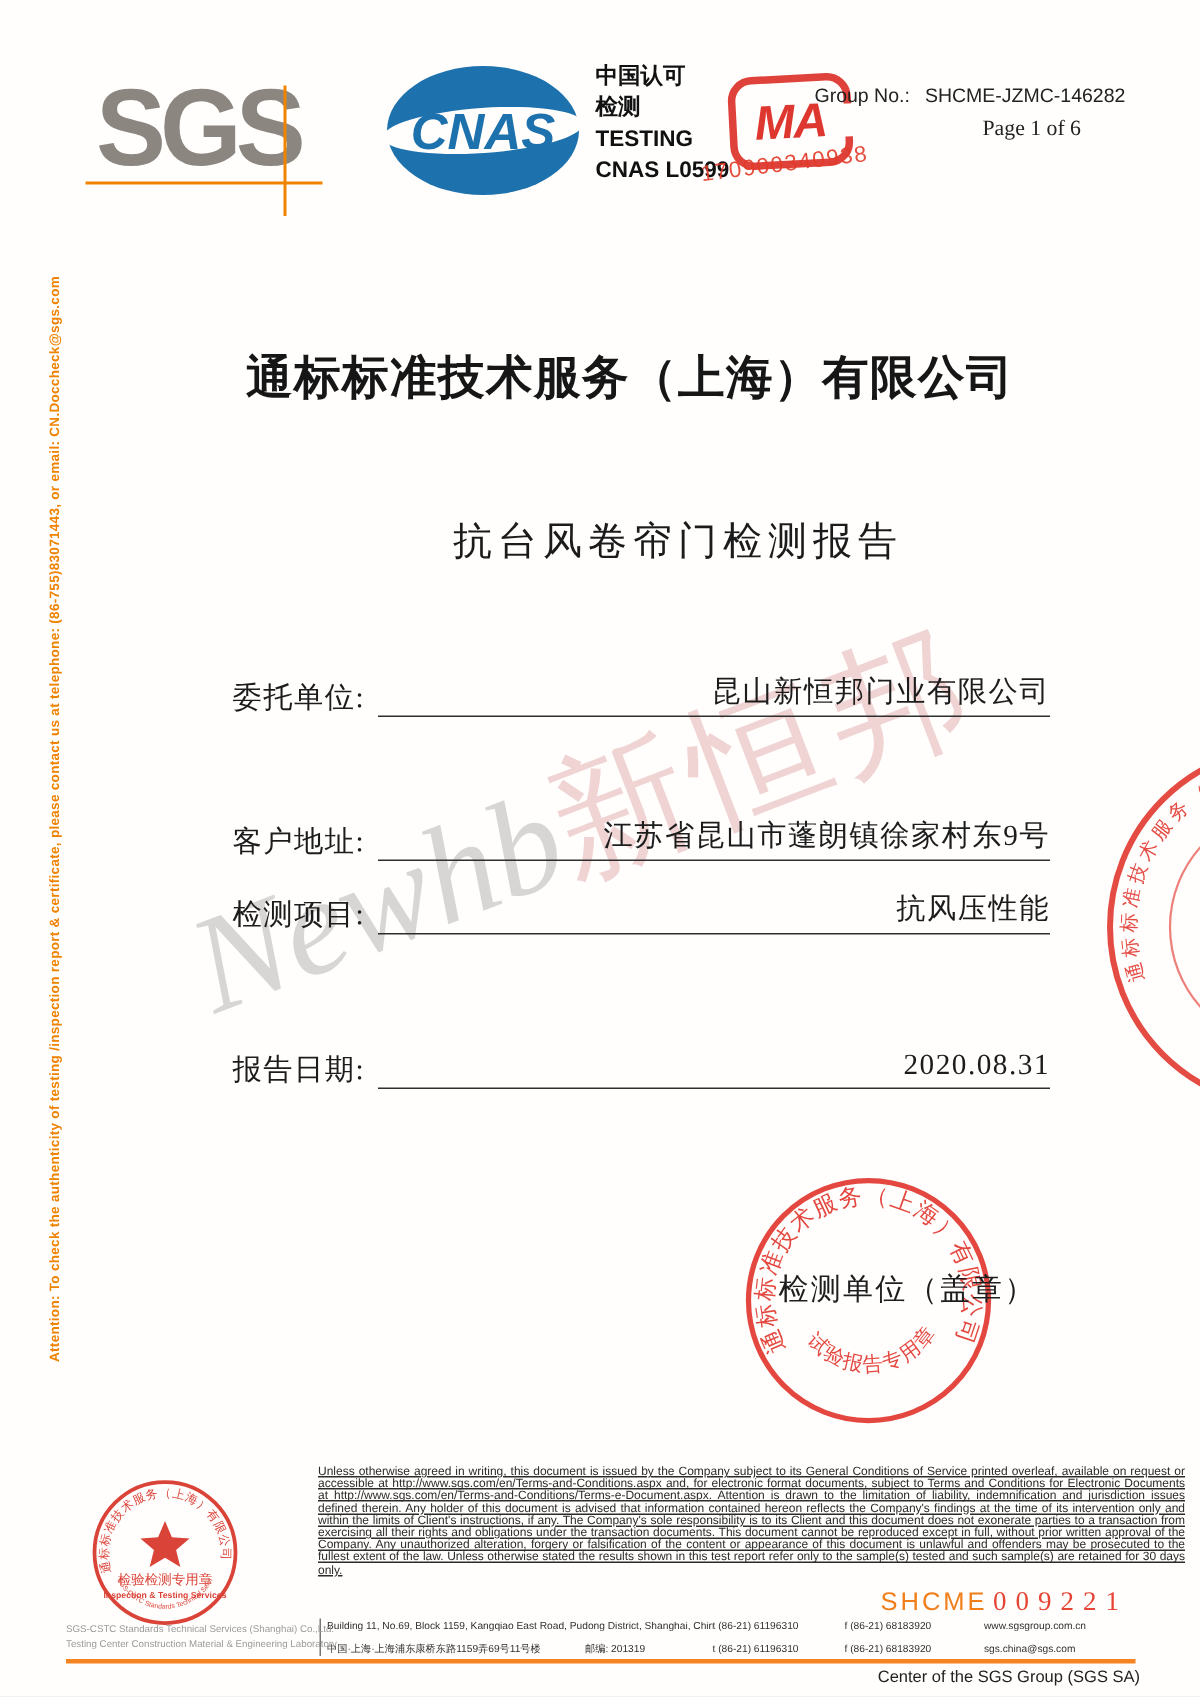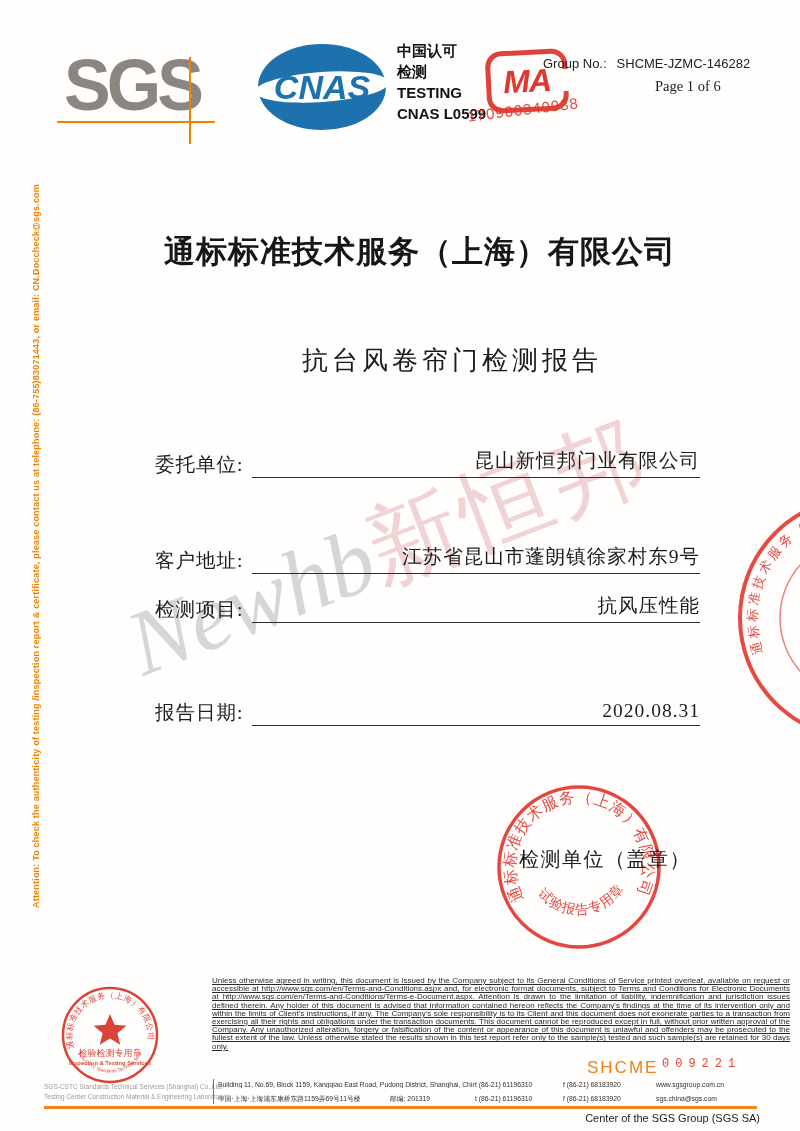--- a/index.html
+++ b/index.html
@@ -56,22 +56,22 @@
   .seal-right{position:absolute;left:718px;top:448px;z-index:3;opacity:.9;}
   .seal-caption{position:absolute;left:519px;top:846px;font-size:20px;letter-spacing:1.5px;
                 color:#1d1d1d;z-index:4;white-space:nowrap;}
   .seal-left{position:absolute;left:58px;top:983px;z-index:3;opacity:.95;}
 
   
   .disclaimer{position:absolute;left:212px;top:977px;width:578px;font-family:"Liberation Sans",sans-serif;
               font-size:8px;line-height:8.2px;text-align:justify;color:#2b2b2b;z-index:2;text-decoration:underline;}
   .stamp-prefix{position:absolute;left:587px;top:1058px;font-family:"Liberation Sans",sans-serif;
                 font-weight:normal;font-size:17px;letter-spacing:2px;color:#f07f1a;z-index:4;}
-  .stamp-number{position:absolute;left:662px;top:1057px;font-family:Liberation Mono, monospace;
-                font-size:12px;letter-spacing:6px;color:#e64434;z-index:4;}
+  .stamp-number{position:absolute;left:662px;top:1057px;font-family:Liberation Serif, serif;
+                font-size:18px;letter-spacing:6px;color:#e64434;z-index:4;}
   .company-lines{position:absolute;left:44px;top:1082px;font-family:"Liberation Sans",sans-serif;
                  font-size:6.5px;line-height:10px;color:#9b9b9b;white-space:nowrap;z-index:2;}
   .v-divider{position:absolute;left:213px;top:1079px;width:1px;height:25px;background:#777;}
   .addr-row{position:absolute;left:218px;width:572px;display:flex;align-items:baseline;
             font-family:"Liberation Sans",sans-serif;font-size:6.8px;color:#2f2f2f;white-space:nowrap;}
   .addr-row.r1{top:1081px;}
   .addr-row.r2{top:1094px;}
   .c-addr{width:257px;overflow:hidden;}
   .c-addr-cn{width:172px;overflow:hidden;}
   .c-post{width:85px;}

